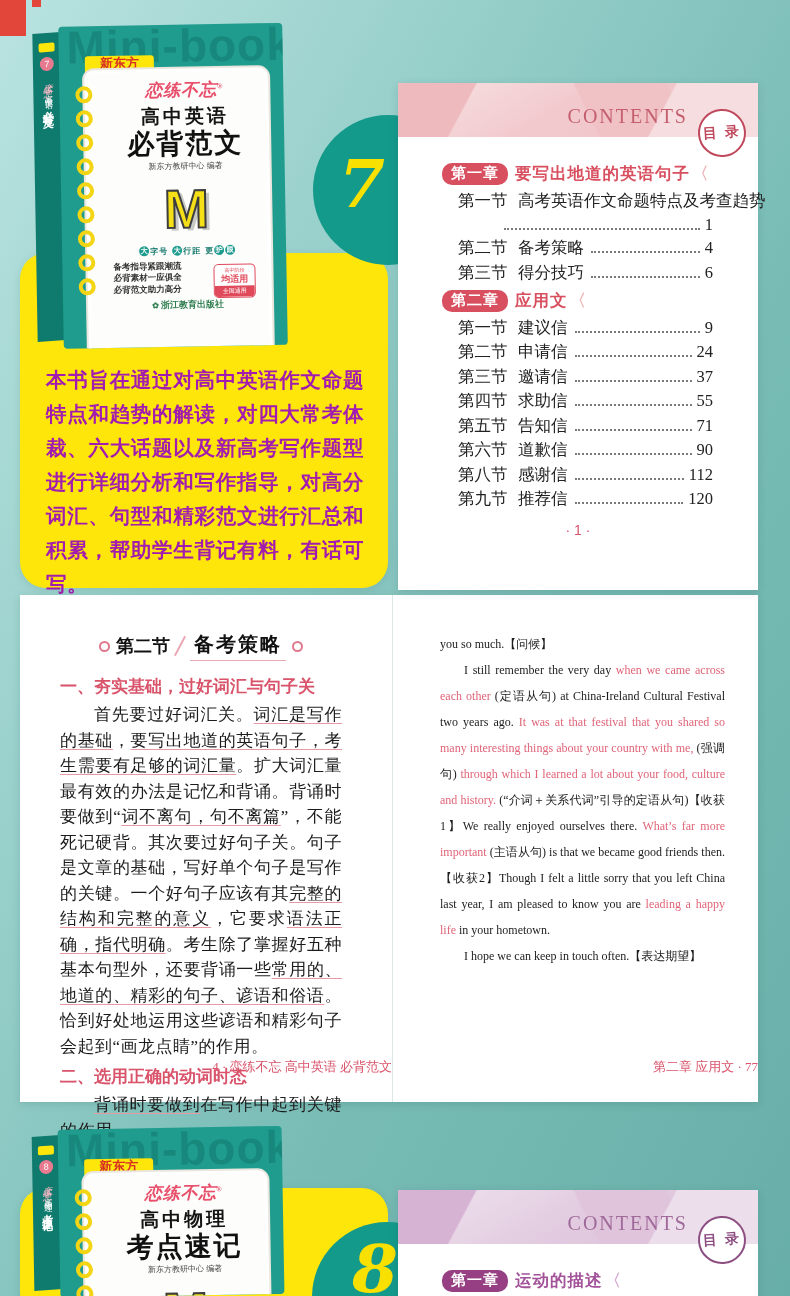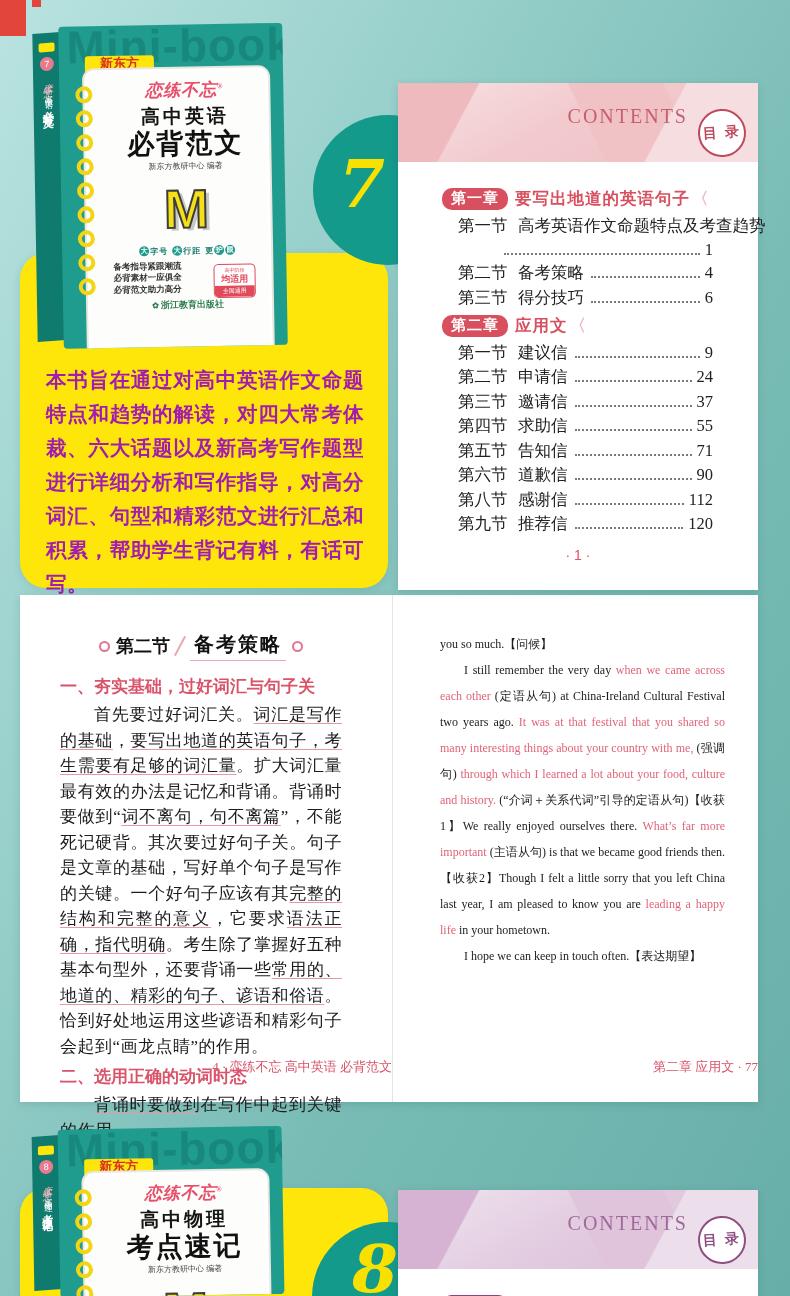--- a/index.html
+++ b/index.html
@@ -83,21 +83,21 @@
   .cb-top{font-size:5px;color:#e0495a;padding-top:2px;}
   .cb-mid{font-size:9px;color:#e0495a;font-weight:bold;}
   .cb-bot{font-size:6px;color:#fff;background:#e0495a;padding:1px 0;}
   .publisher{margin-top:4px;font-size:9px;color:#2e7d4f;font-weight:bold;}
   .publisher .plogo{color:#2e7d4f;font-size:8px;}
 
   
   .wpanel{background:#fff;box-shadow:0 2px 8px rgba(0,70,60,.15);}
   .panelB{left:398px;top:83px;width:360px;height:507px;z-index:4;}
   .panelF{left:398px;top:1190px;width:360px;height:106px;z-index:4;}
-  .toc-header{position:relative;height:79px;overflow:visible;border-radius:14px;}
+  .toc-header{position:relative;height:54px;overflow:visible;border-radius:14px;}
   .toc-header .hdr-bg{position:absolute;inset:0;
     background-image:
       linear-gradient(118deg,#eebabe 0%,#eebabe 20%,rgba(0,0,0,0) 20.5%),
       linear-gradient(-62deg,#f6dddf 0%,#f6dddf 28%,rgba(0,0,0,0) 28.5%),
       linear-gradient(64deg,rgba(0,0,0,0) 52%,#f0c2c5 52.5%,#f0c2c5 76%,rgba(0,0,0,0) 76.5%),
       linear-gradient(150deg,#f7e3e4 0%,#f2cace 45%,#eec0c4 100%);}
   .panelF .hdr-bg{
     background-image:
       linear-gradient(118deg,#d6b3d3 0%,#d6b3d3 20%,rgba(0,0,0,0) 20.5%),
       linear-gradient(-62deg,#ecdfeb 0%,#ecdfeb 28%,rgba(0,0,0,0) 28.5%),

